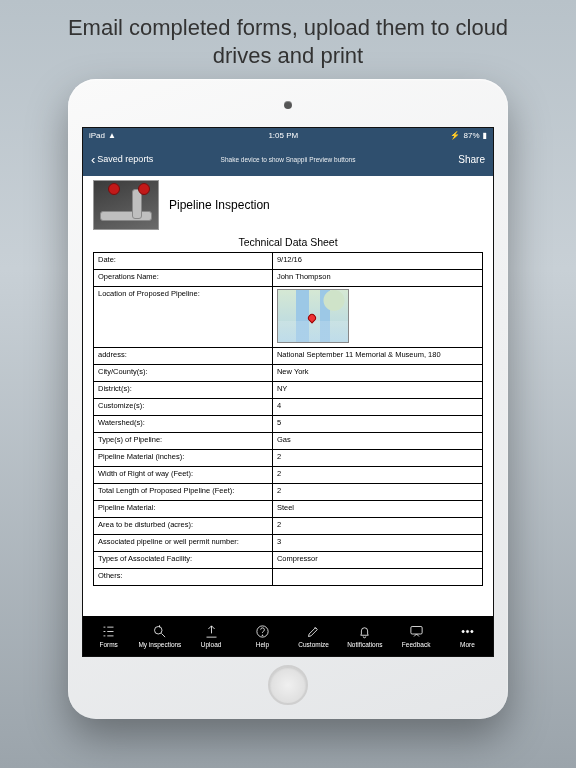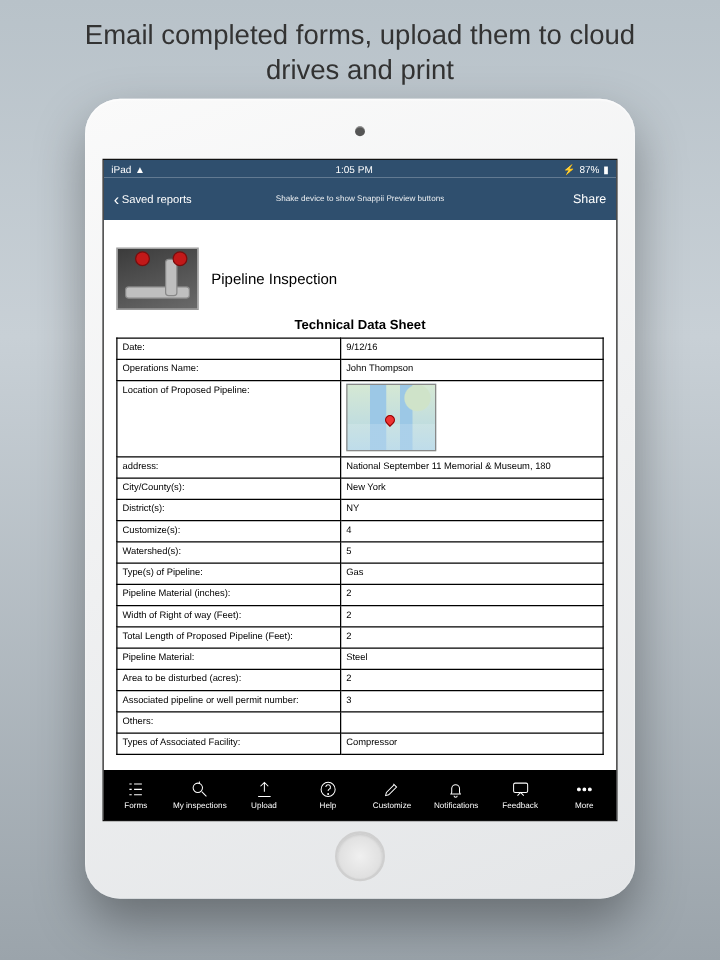--- a/index.html
+++ b/index.html
@@ -11,30 +11,30 @@
   .screen{width:100%;height:100%;background:#fff;border:1px solid #111;box-sizing:border-box;display:flex;flex-direction:column;overflow:hidden}
   .status{height:14px;background:#2f4f6e;display:flex;align-items:center;justify-content:space-between;color:#fff;font-size:8px;padding:0 6px}
   .status .left,.status .right{display:flex;align-items:center;gap:3px}
   .navbar{height:34px;background:#2f4f6e;display:flex;align-items:center;justify-content:space-between;color:#fff;padding:0 8px;position:relative}
   .navback{display:flex;align-items:center;gap:2px;font-size:9px;cursor:pointer}
   .chev{font-size:13px;line-height:1}
   .navcenter{position:absolute;left:0;right:0;text-align:center;pointer-events:none}
   .navtitle{font-size:10px;font-weight:500}
   .navsub{font-size:6.5px;opacity:.9}
   .navshare{font-size:10px;cursor:pointer}
-  .content{flex:1;overflow:auto;background:#fff;padding:22px 10px 4px;font-size:8px;color:#000}
+  .content{flex:1;overflow:auto;background:#fff;padding:4px 10px 4px;font-size:8px;color:#000}
   .doc-head{display:flex;align-items:center;gap:10px;margin-bottom:6px}
   .thumb{width:64px;height:48px;background:linear-gradient(160deg,#3b3b3b,#6a6a6a);border:1px solid #999;position:relative;overflow:hidden}
   .pipe{position:absolute;background:#bfbfbf;border:1px solid #888;border-radius:3px}
   .pipe.h{width:50px;height:8px;top:30px;left:6px}
   .pipe.v{width:8px;height:28px;top:8px;left:38px}
   .valve{width:10px;height:10px;border-radius:50%;background:#c21919;position:absolute;border:1px solid #7a0d0d}
   .valve.a{top:2px;left:14px}.valve.b{top:2px;left:44px}
   .ftitle{font-size:12px;font-weight:500}
-  .sheet-title{text-align:center;font-size:10.5px;font-weight:700;margin:2px 0 4px}
+  .sheet-title{text-align:center;font-size:10.5px;font-weight:400;margin:2px 0 4px}
   table.data{width:100%;border-collapse:collapse;font-size:7.5px}
   table.data td{border:1px solid #000;padding:2px 4px;vertical-align:top;height:12px}
   table.data td.lbl{font-weight:400;width:46%}
   .minimap{width:70px;height:52px;background:linear-gradient(180deg,#d5e8d4,#b3d6e6);border:1px solid #888;position:relative;overflow:hidden}
   .minimap .water{position:absolute;background:#9cc8e6}
   .minimap .wa{width:13px;height:100%;left:18px;top:0}
   .minimap .wb{width:10px;height:100%;left:42px;top:0}
   .minimap .land{position:absolute;inset:0;background:
      linear-gradient(transparent 60%, rgba(255,255,255,.15) 60%),
      radial-gradient(circle at 80% 20%, #cfe3c9 0 10px, transparent 11px)}
@@ -151,26 +151,26 @@
               </tr>
               <tr>
                 <td class="lbl">Area to be disturbed (acres):</td>
                 <td>2</td>
               </tr>
               <tr>
                 <td class="lbl">Associated pipeline or well permit number:</td>
                 <td>3</td>
               </tr>
               <tr>
+                <td class="lbl">Types of Associated Facility:</td>
+                <td>Compressor</td>
+              </tr>
+              <tr>
                 <td class="lbl">Others:</td>
                 <td></td>
-              </tr>
-              <tr>
-                <td class="lbl">Types of Associated Facility:</td>
-                <td>Compressor</td>
               </tr>
             </tbody>
           </table>
       </div>
 
       <div class="tabbar" id="tabbar">
           <div class="tab">
             <svg viewBox="0 0 24 24">
               <path d="M4 5h3M4 12h3M4 19h3M10 5h10M10 12h10M10 19h10"></path>
             </svg>

